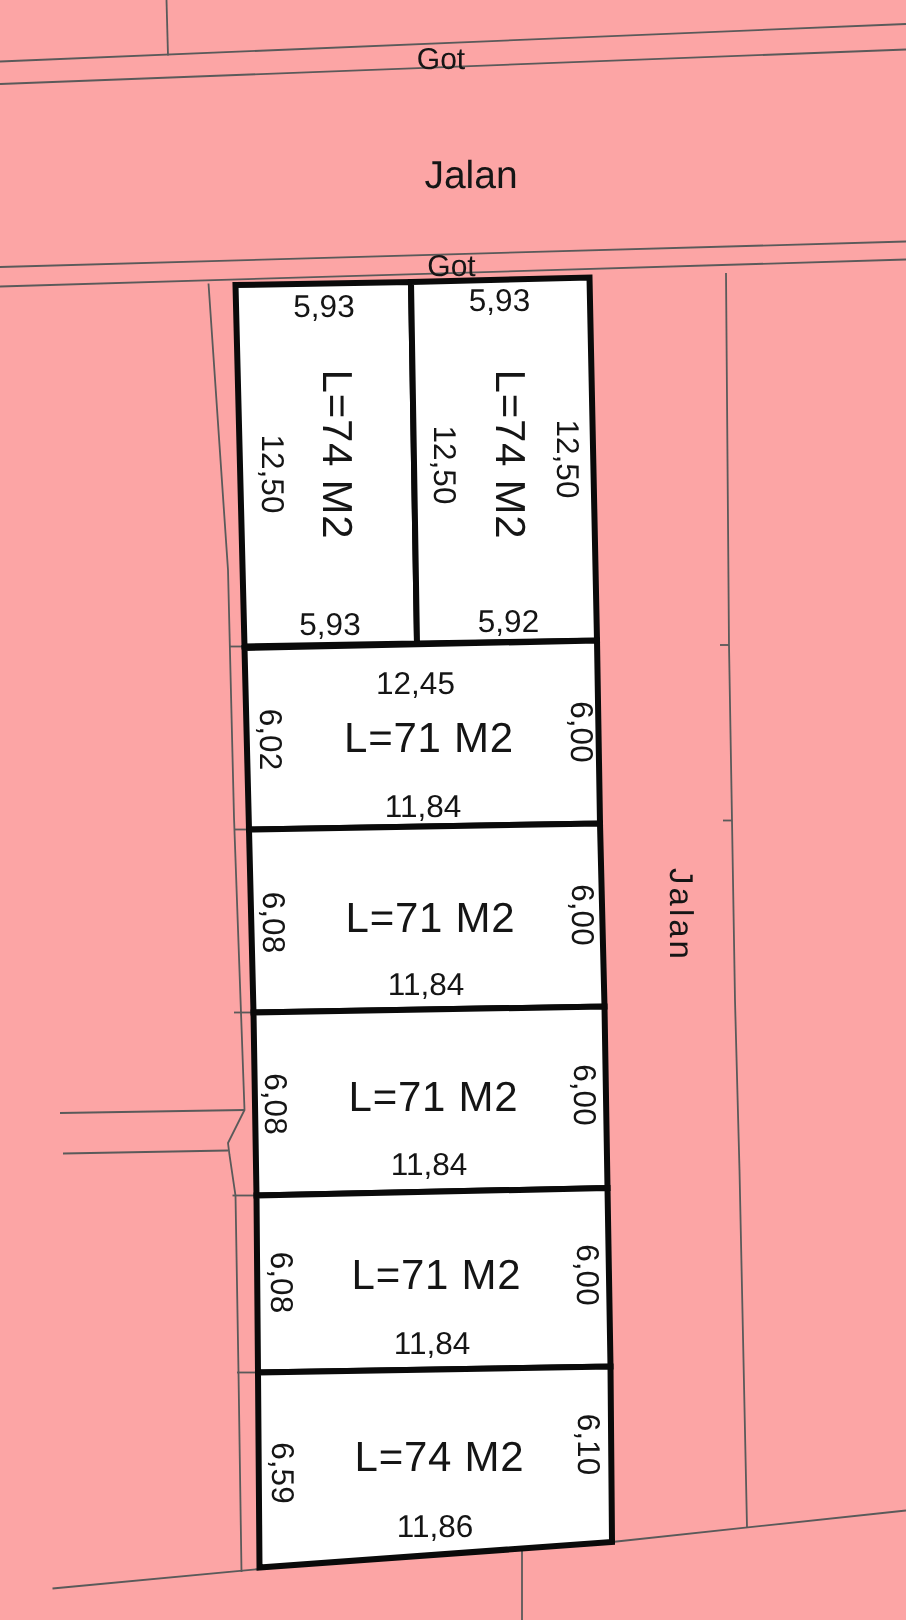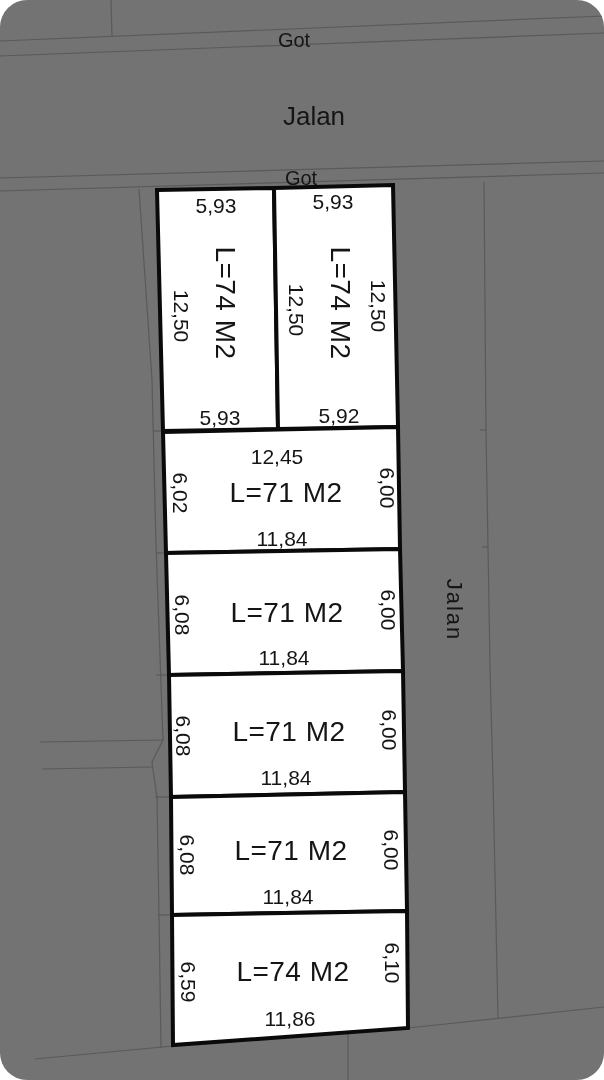--- a/index.html
+++ b/index.html
@@ -1,23 +1,22 @@
 <!DOCTYPE html>
 <html><head>
 <meta charset="utf-8">
 <style>
   html, body { margin: 0; padding: 0; background: #ffffff; }
   .stage {
     position: relative;
     width: 604px;
     height: 1080px;
-    background: #737373;
+    background: #fca5a5;
     overflow: hidden;
     font-family: "Liberation Sans", sans-serif;
-    border-radius: 27px;
   }
   svg { display: block; }
   .thin  { stroke: #5a5a5a; stroke-width: 1.2; fill: none; stroke-linecap: butt; }
   .thick { stroke: #0a0a0a; stroke-width: 4;   fill: #ffffff; stroke-linejoin: miter; }
   text {
     fill: #151515;
     font-family: "Liberation Sans", sans-serif;
     text-anchor: middle;
     dominant-baseline: central;
   }

